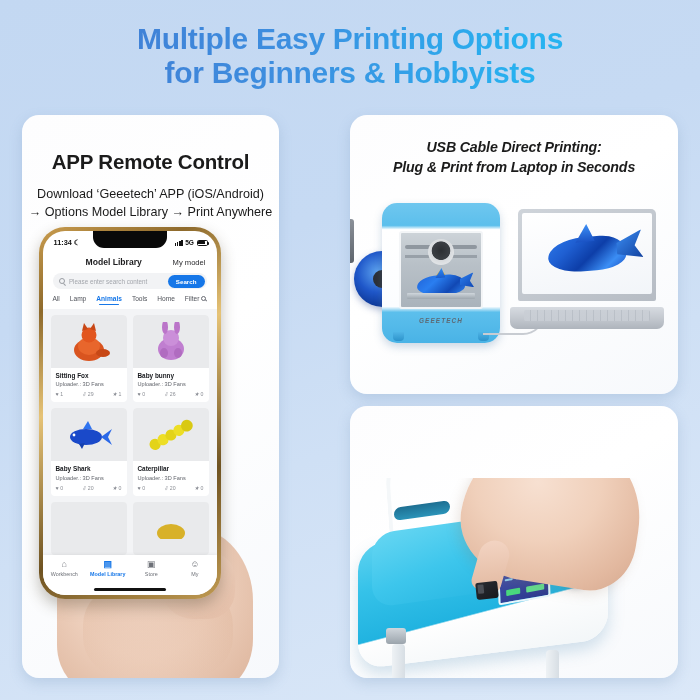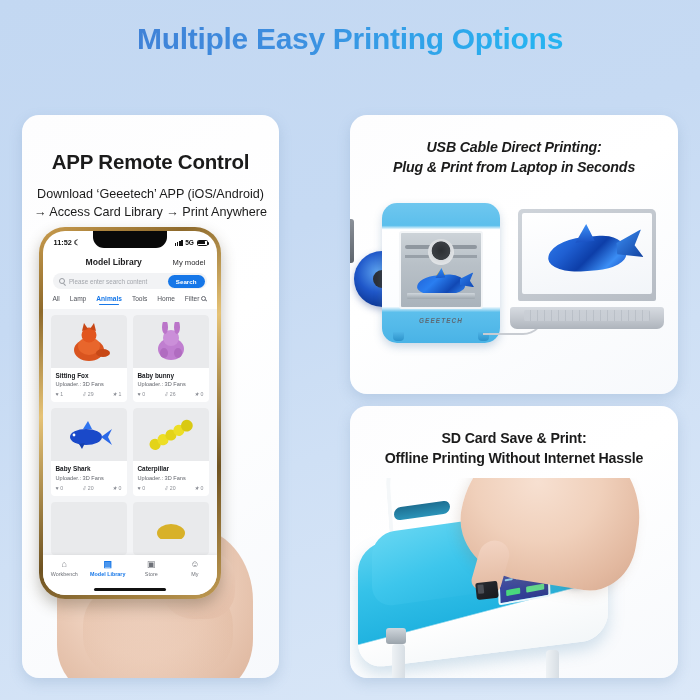--- a/index.html
+++ b/index.html
@@ -336,40 +336,41 @@
     background:linear-gradient(150deg,#2a2d33,#17191d); border-radius:2px 2px 3px 3px;
     transform:rotate(-6deg);
   }
   .sdcard:after{content:"";position:absolute;left:2px;top:2px;width:6px;height:9px;background:#4b4f56;border-radius:1px;}
 </style>
 </head>
 <body>
 
 <div class="headline">
   <span class="ln">Multiple Easy Printing Options</span>
+  <span class="ln">for Beginners &amp; Hobbyists</span>
 </div>
 
 <div class="board">
 
   <div class="card" id="card-app">
     <div class="card-title">APP Remote Control</div>
     <div class="card-sub">Download   ‘Geeetech’   APP (iOS/Android)
-→ Access Card Library → Print Anywhere</div>
+→ Options Model Library → Print Anywhere</div>
 
     <div class="phone-wrap">
       <div class="hand"></div>
       <div class="thumb"></div>
 
       <div class="phone">
         <div class="screen">
           <div class="notch"></div>
 
           <div class="statusbar">
             <div class="sb-left">
-              <span>11:52</span>
+              <span>11:34</span>
               <span>☾</span>
             </div>
             <div class="sb-right">
               <span class="bars">
                   <i></i>
                   <i></i>
                   <i></i>
                   <i></i>
                 </span>
               <span>5G</span>
@@ -611,22 +612,20 @@
           </div>
         </div>
         <div class="base">
           <div class="kb"></div>
         </div>
       </div>
     </div>
   </div>
 
   <div class="card" id="card-sd">
-    <div class="card-title rt-title">SD Card Save &amp; Print:
-Offline Printing Without Internet Hassle</div>
 
     <div class="sd-art">
       <div class="tube"></div>
       <div class="sd-printer"></div>
       <div class="sd-top"></div>
       <div class="sd-slot"></div>
       <div class="sd-lcd">
         <i></i>
           <i></i>
           <i></i>

